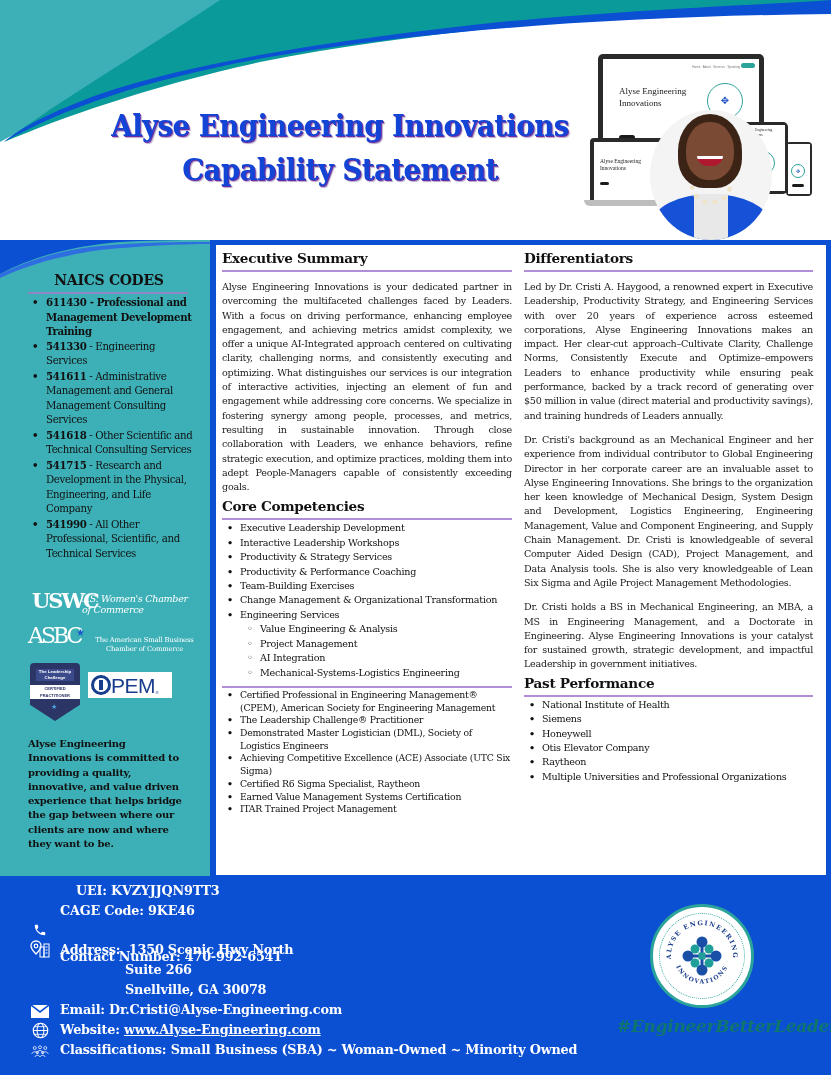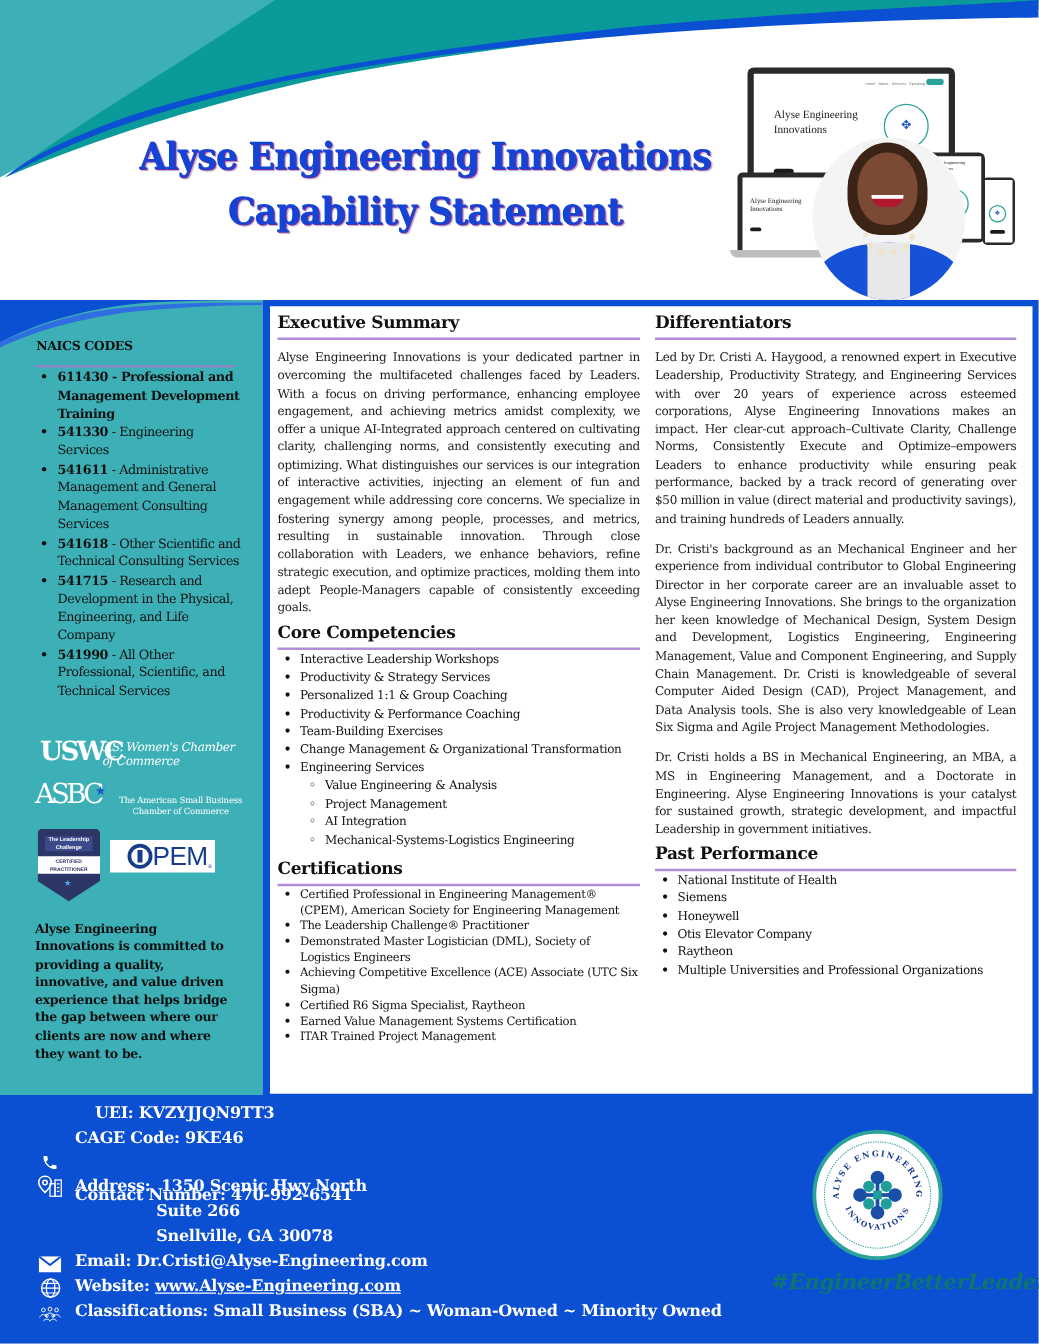--- a/index.html
+++ b/index.html
@@ -35,40 +35,40 @@
   .portrait .hair { position: absolute; left: 28px; top: 4px; width: 64px; height: 74px; border-radius: 50% 50% 40% 40%; background: #3b2416; }
   .portrait .face { position: absolute; left: 36px; top: 12px; width: 48px; height: 58px; border-radius: 48% 48% 45% 45%; background: #7a4a34; }
   .portrait .smile { position: absolute; left: 47px; top: 46px; width: 26px; height: 10px; border-radius: 0 0 14px 14px; background: #b01830; border-top: 3px solid #fff; }
   .portrait .jacket { position: absolute; left: 2px; top: 84px; width: 118px; height: 60px; border-radius: 50% 50% 0 0; background: #1552d8; }
   .portrait .shirt { position: absolute; left: 44px; top: 84px; width: 34px; height: 50px; background: #e8e8e8; }
   .portrait .necklace { position: absolute; left: 40px; top: 76px; width: 42px; height: 18px; border-radius: 0 0 20px 20px; border: 5px dotted #efe4c8; border-top: none; }
 
   
   .sidebar { position: absolute; left: 0; top: 240px; width: 210px; height: 636px; background: #3db0b7; overflow: hidden; }
   .sidebar-wave { position: absolute; left: 0; top: 0; }
-  .naics-title { position: absolute; left: 29px; top: 272px; width: 160px; font-weight: bold; font-size: 10px; color: #111; letter-spacing: -0.3px; }
+  .naics-title { position: absolute; left: 29px; top: 272px; width: 160px; font-weight: bold; font-size: 14px; color: #111; letter-spacing: -0.3px; text-align: center; }
   .naics-rule { position: absolute; left: 28px; top: 292px; width: 160px; height: 2px; background: #8f87c4; }
   .naics-list { position: absolute; left: 26px; top: 295px; width: 168px; list-style: none; }
   .naics-list li { position: relative; padding-left: 20px; font-size: 10.2px; line-height: 14.5px; color: #111; letter-spacing: -0.35px; }
   .naics-list li::before { content: "•"; position: absolute; left: 6px; top: 0; font-weight: bold; }
   .naics-list li .code { font-weight: bold; }
   .naics-list li.first { font-weight: bold; }
 
   .assoc { position: absolute; color: #fff; }
   .uswcc-logo { left: 32px; top: 588px; width: 44px; height: 32px; font-family: "DejaVu Serif", serif; font-weight: bold; font-size: 21px; letter-spacing: -2px; }
   .uswcc-text { left: 80px; top: 593px; width: 120px; font-style: italic; font-size: 9.6px; line-height: 11px; letter-spacing: -0.3px; }
   .asbc-logo { left: 28px; top: 623px; width: 58px; height: 36px; font-family: "DejaVu Serif", serif; font-size: 22px; letter-spacing: -3px; }
   .asbc-star { left: 76px; top: 627px; color: #1a58c8; font-size: 10px; }
   .asbc-text { left: 87px; top: 636px; width: 115px; font-size: 6.8px; line-height: 8.5px; text-align: center; letter-spacing: -0.15px; }
   .lc-badge { position: absolute; left: 30px; top: 663px; width: 50px; height: 58px; background: #2b3566;
     clip-path: polygon(0 0, 100% 0, 100% 72%, 50% 100%, 0 72%); border-radius: 4px; }
   .lc-badge .lc-top { position: absolute; left: 6px; top: 6px; width: 38px; height: 12px; background: #3b4a8a; color: #fff; font-size: 4.4px; line-height: 6px; text-align: center; font-family: "Liberation Sans", sans-serif; font-weight: bold; }
   .lc-badge .lc-mid { position: absolute; left: 0; top: 22px; width: 50px; height: 14px; background: #fff; color: #2b3566; font-size: 4px; line-height: 7px; text-align: center; font-family: "Liberation Sans", sans-serif; font-weight: bold; }
   .lc-badge .lc-star { position: absolute; left: 21px; top: 40px; color: #4aa6e6; font-size: 7px; }
-  .cpem-box { position: absolute; left: 88px; top: 672px; width: 84px; height: 26px; background: #fff; display: flex; align-items: center; padding-left: 14px; }
+  .cpem-box { position: absolute; left: 88px; top: 672px; width: 84px; height: 26px; background: #fff; display: flex; align-items: center; padding-left: 3px; }
   .cpem-glyph { width: 20px; height: 20px; border-radius: 50%; border: 3px solid #173d8c; position: relative; }
   .cpem-glyph::after { content: ""; position: absolute; left: 5px; top: 2px; width: 4px; height: 10px; background: #173d8c; }
   .cpem-text { color: #173d8c; font-family: "Liberation Sans", sans-serif; font-size: 21px; font-weight: normal; letter-spacing: -0.5px; line-height: 1; }
   .cpem-reg { color: #173d8c; font-size: 4px; align-self: flex-end; margin-bottom: 3px; }
   .mission { position: absolute; left: 28px; top: 737px; width: 164px; text-align: left; font-weight: bold;
     font-size: 10px; line-height: 14.3px; color: #111; letter-spacing: -0.25px; }
 
   .content-frame { position: absolute; left: 210px; top: 240px; width: 621px; height: 636px; background: #0b4fd3; }
   .content { position: absolute; left: 216px; top: 245px; width: 610px; height: 630px; background: #fff; }
 
@@ -220,36 +220,35 @@
   <div style="padding-top:4px;">
     <div class="sec-title">Executive Summary</div>
     <div class="sec-rule"></div>
     <div class="para" style="margin-top:8px;">Alyse Engineering Innovations is your dedicated partner in overcoming the multifaceted challenges faced by Leaders. With a focus on driving performance, enhancing employee engagement, and achieving metrics amidst complexity, we offer a unique AI-Integrated approach centered on cultivating clarity, challenging norms, and consistently executing and optimizing. What distinguishes our services is our integration of interactive activities, injecting an element of fun and engagement while addressing core concerns. We specialize in fostering synergy among people, processes, and metrics, resulting in sustainable innovation. Through close collaboration with Leaders, we enhance behaviors, refine strategic execution, and optimize practices, molding them into adept People-Managers capable of consistently exceeding goals.</div>
   </div>
 
   <div style="margin-top:3px;">
     <div class="sec-title">Core Competencies</div>
     <div class="sec-rule" style="margin-bottom:1px;"></div>
     <ul class="blist">
+      <li>Executive Leadership Development</li>
       <li>Interactive Leadership Workshops</li>
       <li>Productivity &amp; Strategy Services</li>
-      <li>Personalized 1:1 &amp; Group Coaching</li>
       <li>Productivity &amp; Performance Coaching</li>
       <li>Team-Building Exercises</li>
       <li>Change Management &amp; Organizational Transformation</li>
       <li>Engineering Services</li>
       <li class="sub">Value Engineering &amp; Analysis</li>
       <li class="sub">Project Management</li>
       <li class="sub">AI Integration</li>
       <li class="sub">Mechanical-Systems-Logistics Engineering</li>
     </ul>
   </div>
 
   <div style="margin-top:6px;">
-    <div class="sec-title">Certifications</div>
     <div class="sec-rule" style="margin-bottom:1px;"></div>
     <ul class="blist tight">
       <li>Certified Professional in Engineering Management® (CPEM), American Society for Engineering Management</li>
       <li>The Leadership Challenge® Practitioner</li>
       <li>Demonstrated Master Logistician (DML), Society of Logistics Engineers</li>
       <li>Achieving Competitive Excellence (ACE) Associate (UTC Six Sigma)</li>
       <li>Certified R6 Sigma Specialist, Raytheon</li>
       <li>Earned Value Management Systems Certification</li>
       <li>ITAR Trained Project Management</li>
     </ul>

